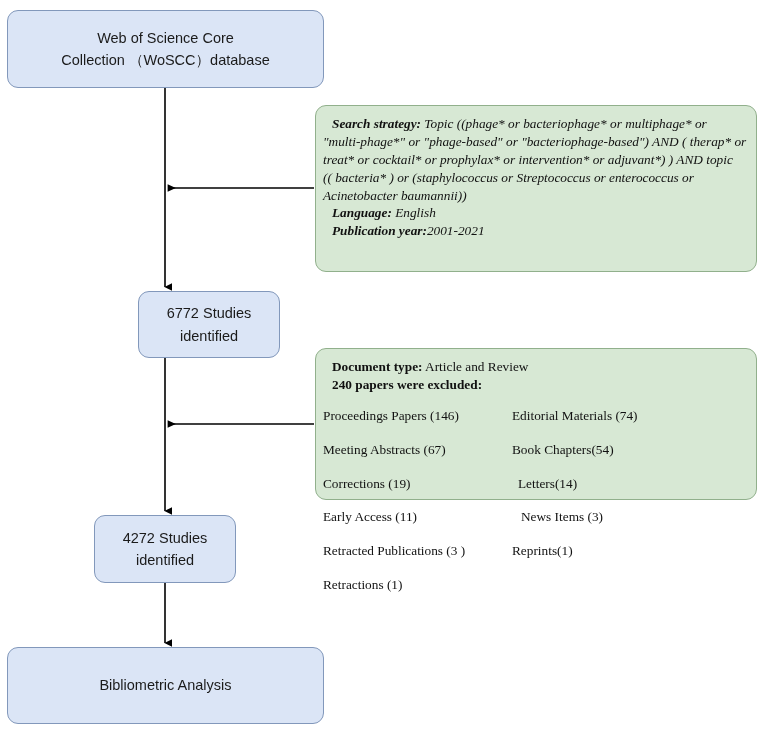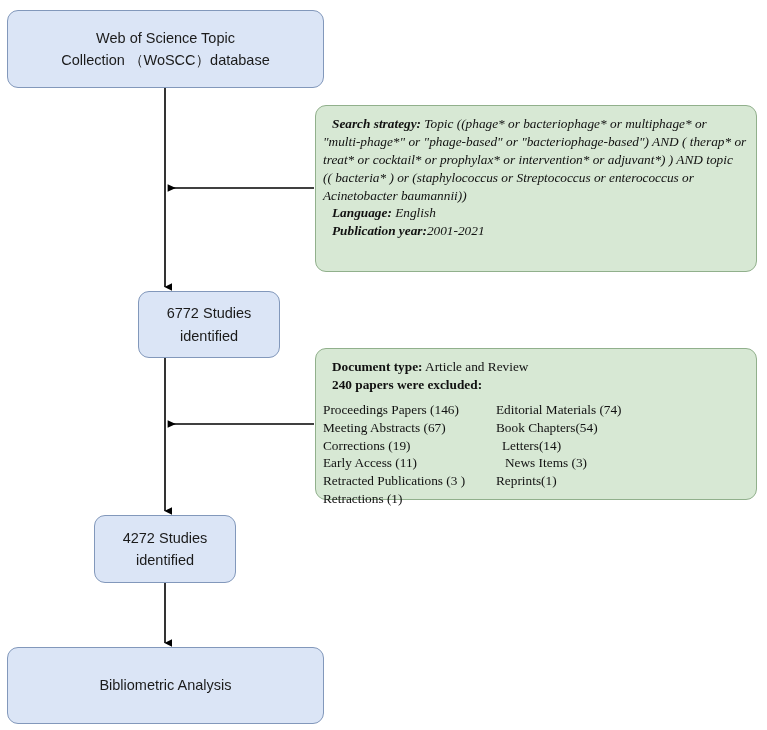--- a/index.html
+++ b/index.html
@@ -73,21 +73,22 @@
     text-indent: 9px;
   }
   .kv-line .k { font-weight: bold; text-align: right; }
 
   
   .excl-grid {
     display: grid;
     grid-template-columns: 170px auto;
     column-gap: 0px;
     row-gap: 0px;
-    margin-top: 7px;
+    margin-top: 13px;
+    gap: 16px;
   }
   .excl-grid .cell { white-space: nowrap; }
   .excl-grid .cell.right { padding-left: 3px; }
 </style>
 </head>
 <body>
 
 <div id="canvas">
 
   <svg id="connectors" viewBox="0 0 767 730" width="767" height="730">
@@ -106,21 +107,21 @@
 
     <line x1="165" y1="583" x2="165" y2="643" stroke="#000000" stroke-width="1.6" marker-end="url(#arrowDown)"></line>
 
     <line x1="314" y1="188" x2="168" y2="188" stroke="#000000" stroke-width="1.4" marker-end="url(#arrowLeft)"></line>
 
     <line x1="314" y1="424" x2="168" y2="424" stroke="#000000" stroke-width="1.4" marker-end="url(#arrowLeft)"></line>
   </svg>
 
   <div class="node blue" style="left:7px; top:10px; width:317px; height:78px;">
     <div>
-      <span class="node-label">Web of Science Topic</span>
+      <span class="node-label">Web of Science Core</span>
       <span class="node-label">Collection （WoSCC）database</span>
     </div>
   </div>
 
   <div class="node green" style="left:315px; top:105px; width:442px; height:167px;font-style:italic;">
     <div class="strategy-body">
       <div class="lead-line">
         <b>Search strategy:</b>
         <span>Topic ((phage* or bacteriophage* or multiphage* or</span>
       </div>

